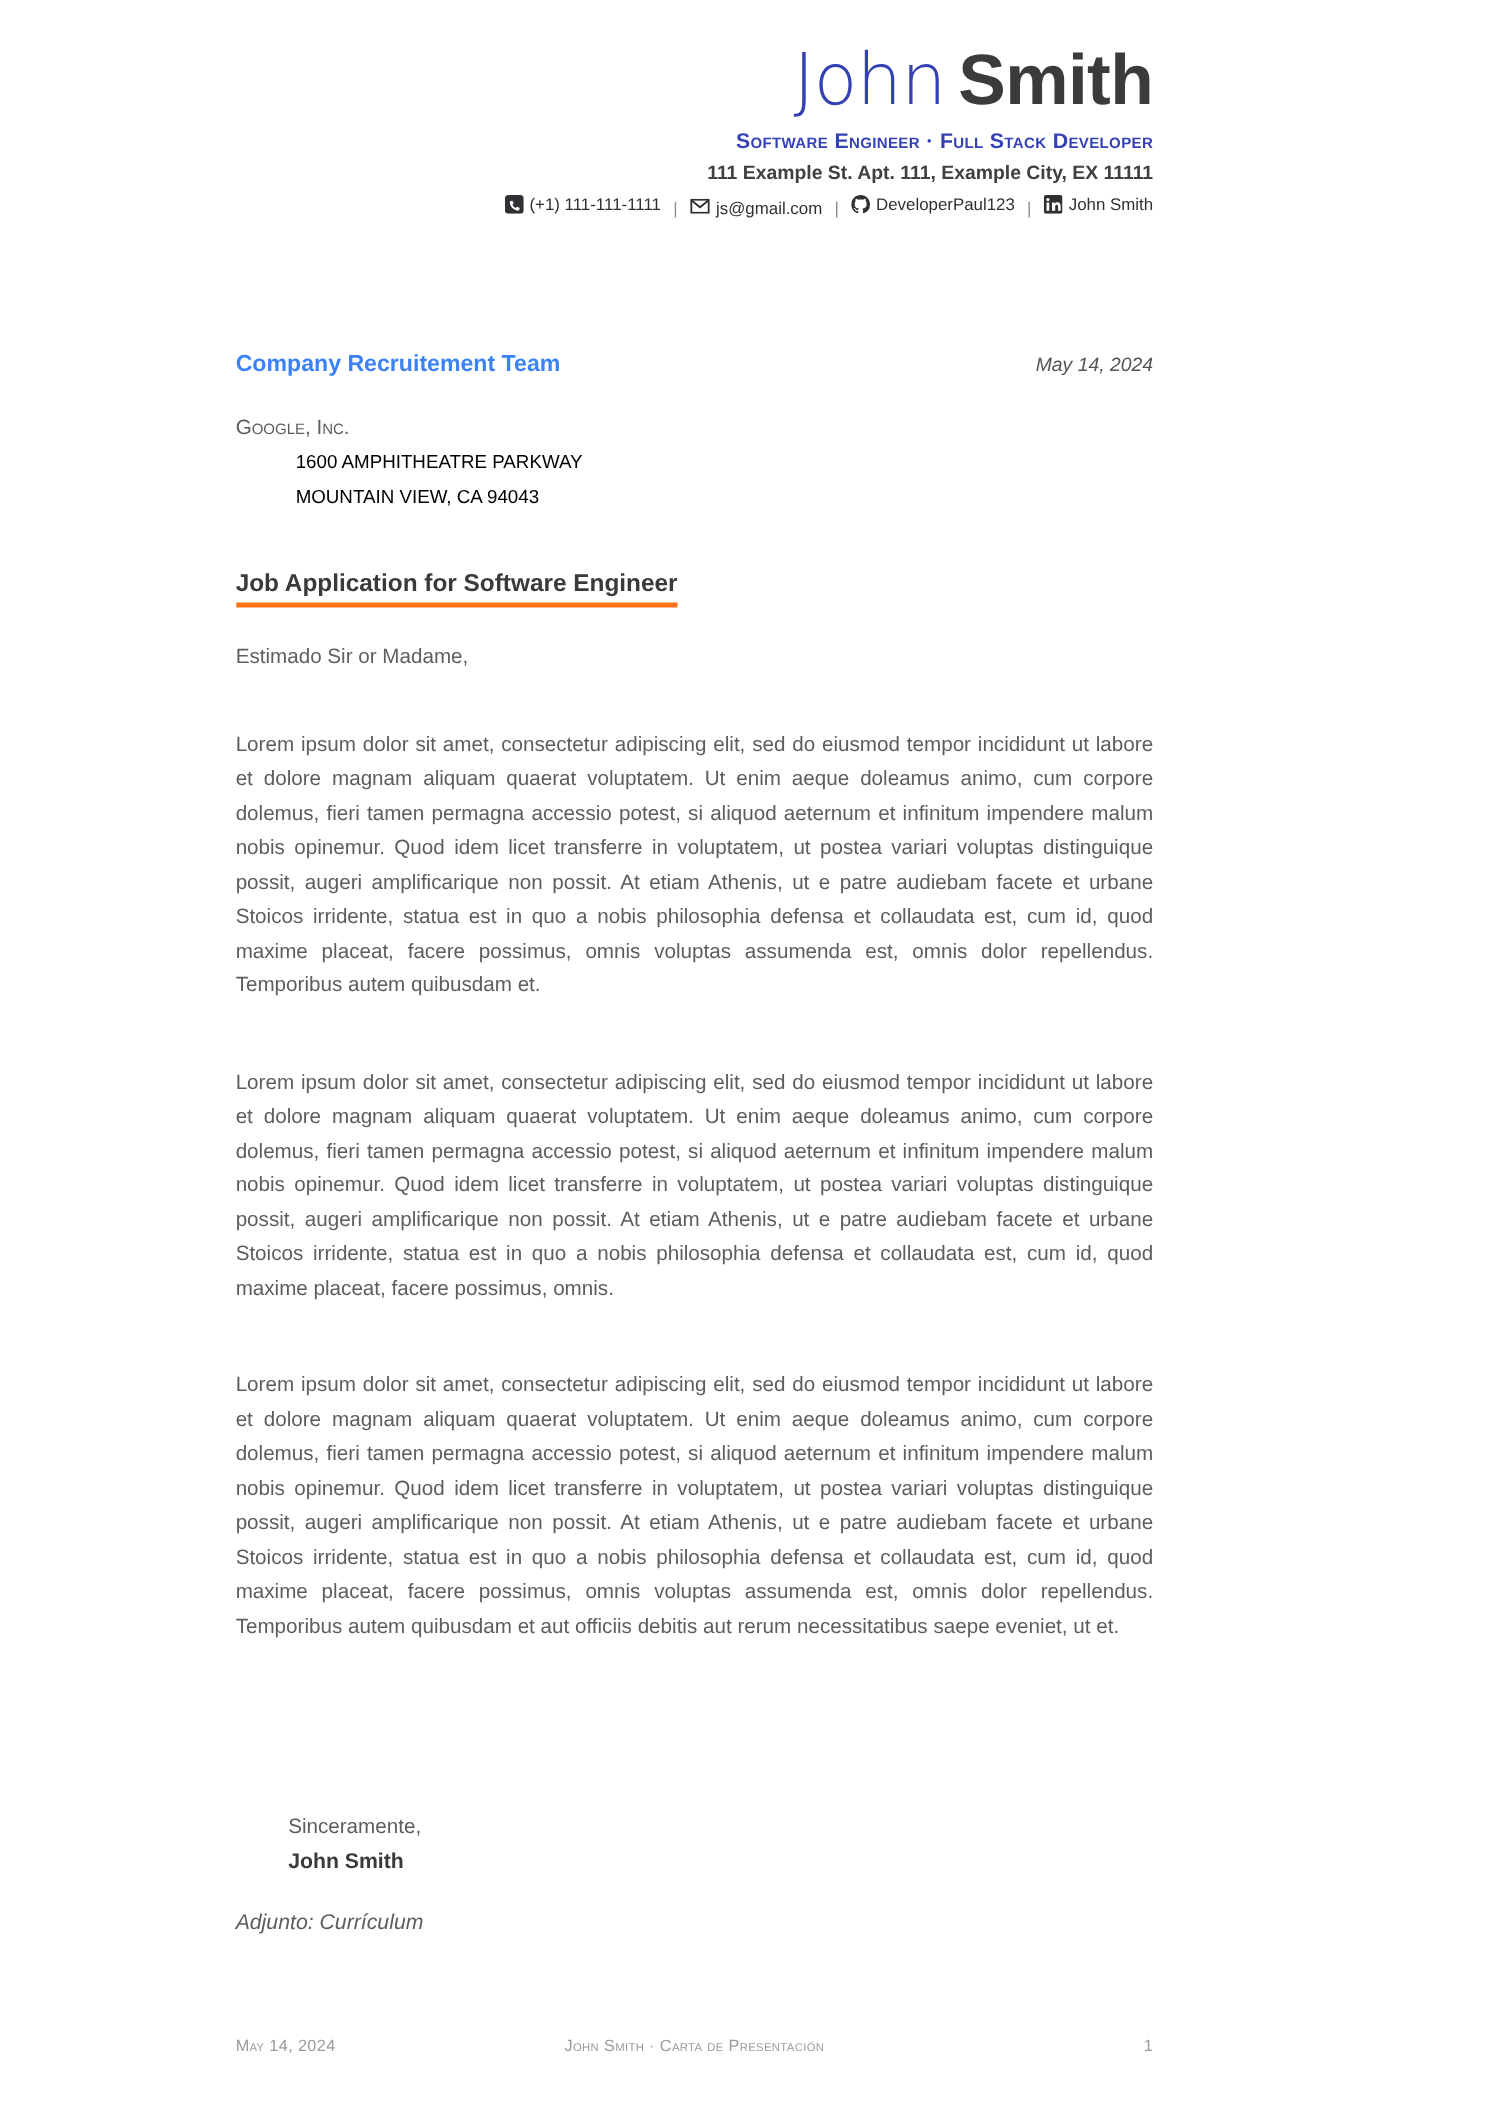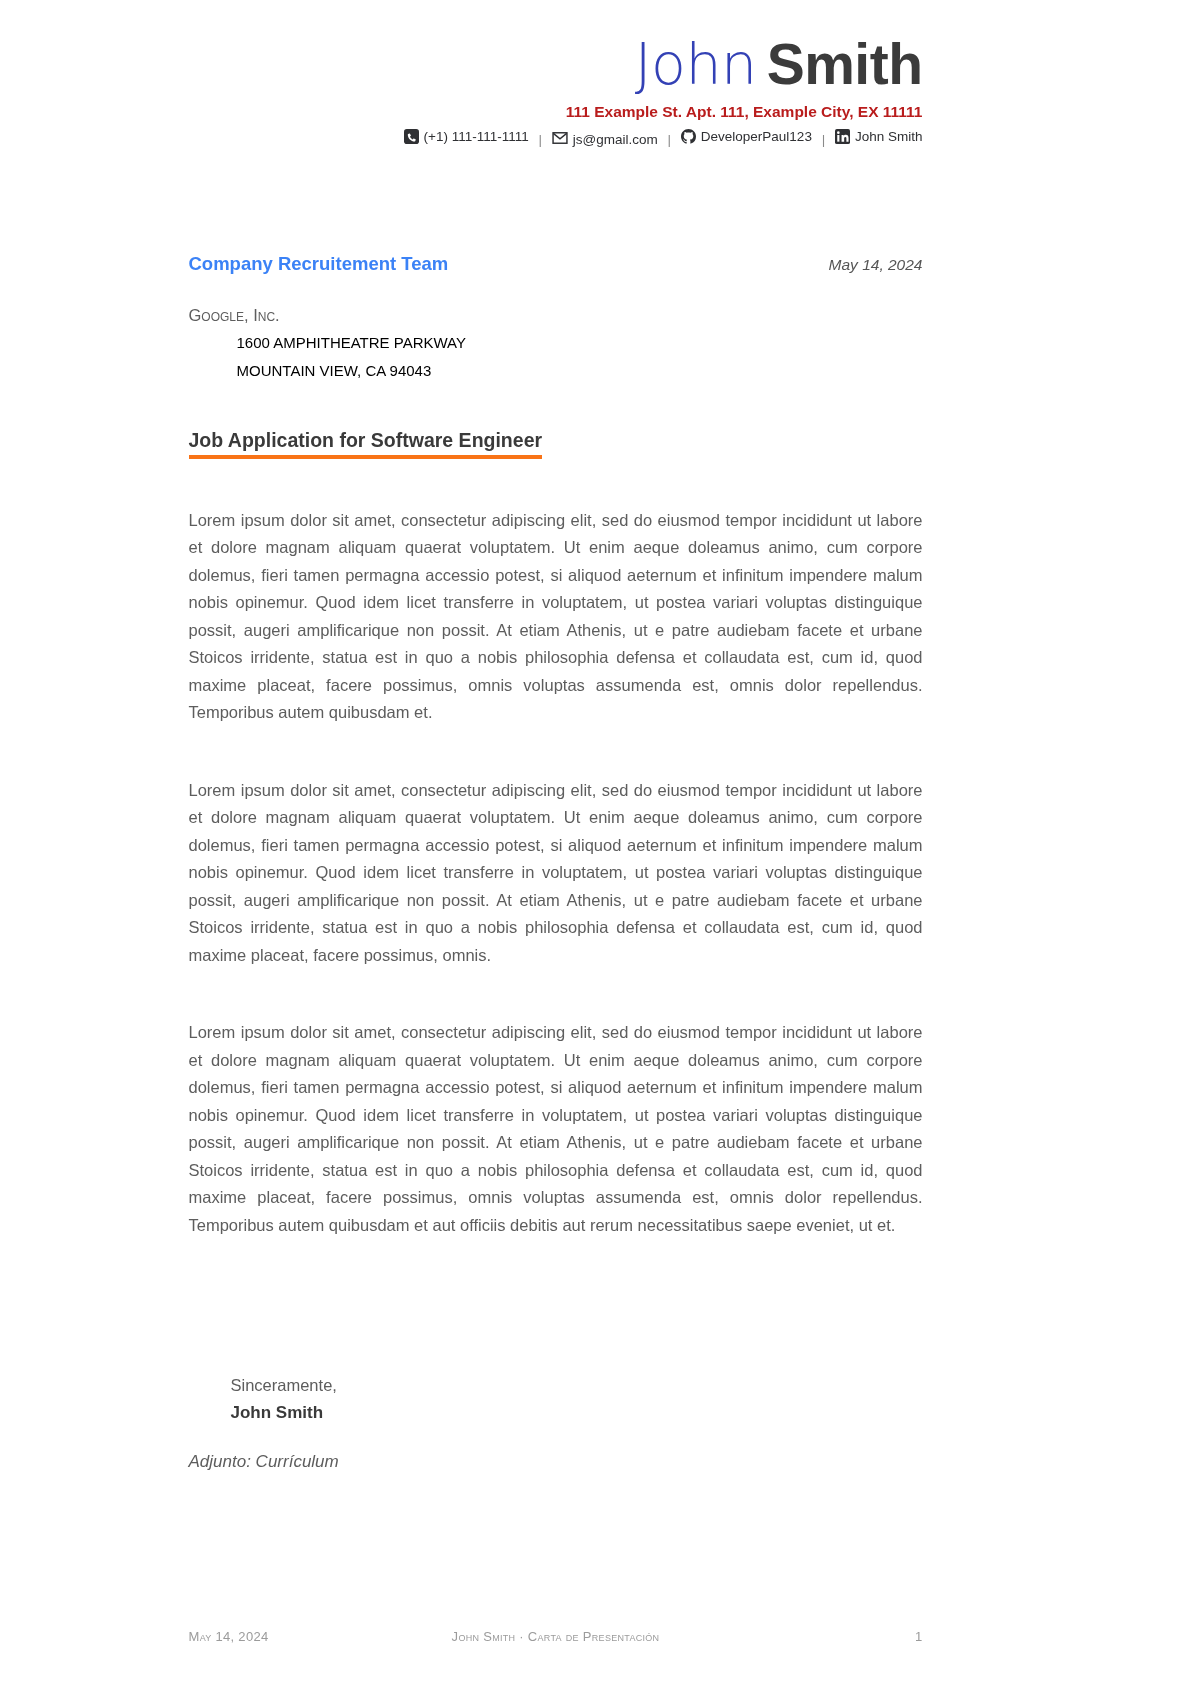--- a/index.html
+++ b/index.html
@@ -13,21 +13,21 @@
     padding:34px 161px 0 81px;
     overflow:hidden;
   }
 
   
   .header { text-align:right; }
   .name { font-size:57px; line-height:1.08; color:#3f3f3f; letter-spacing:-0.5px; }
   .first-name { font-family:"DejaVu Sans","Liberation Sans",sans-serif; font-weight:200; color:#3341b5; margin-right:10px; }
   .last-name { font-weight:700; color:#3b3b3b; }
   .position { margin-top:7px; font-size:17px; font-weight:600; font-variant:small-caps; letter-spacing:0.3px; color:#3341b5; }
-  .hdr-address { margin-top:7px; font-size:15.5px; font-weight:700; color:#b91c1c; }
+  .hdr-address { margin-top:7px; font-size:15.5px; font-weight:700; color:#404040; }
   .hdr-contact { margin-top:8px; font-size:13.5px; color:#2f3033; }
   .contact-item { display:inline-flex; align-items:flex-start; gap:5px; color:#2f3033; text-decoration:none; }
   .contact-sep { color:#8a8a8a; margin:0 6px; }
   .ic { display:inline-block; vertical-align:-2px; }
 
   
   .recipient-row { margin-top:106px; display:flex; justify-content:space-between; align-items:baseline; }
   .recipient-name { font-size:18.5px; font-weight:700; color:#3b82f6; }
   .letter-date { font-size:15.5px; font-style:italic; color:#555555; }
   .company { margin-top:26px; font-variant:small-caps; font-size:16.5px; color:#5d5d5d; line-height:28px; }
@@ -63,20 +63,21 @@
 </style>
 </head>
 <body>
 
 <div class="page">
 
   <div class="header">
     <div class="name">
       <span class="first-name">John</span><span class="last-name">Smith</span>
     </div>
+    <div class="position">Software Engineer · Full Stack Developer</div>
     <div class="hdr-address">111 Example St. Apt. 111, Example City, EX 11111</div>
     <div class="hdr-contact">
       <span class="contact-item">
         <span class="ic">
           <svg width="15" height="15" viewBox="0 0 16 16">
               <rect width="16" height="16" rx="3" fill="#2f3033"></rect>
               <path d="M12.4 10.9l-1.9-.85c-.25-.1-.52 0-.68.2l-.8.98a7.9 7.9 0 0 1-3.25-3.25l.98-.8c.2-.16.3-.44.2-.68L6.1 4.6a.58.58 0 0 0-.67-.34l-1.7.42a.58.58 0 0 0-.44.57c0 4.6 3.76 8.35 8.36 8.35.28 0 .5-.18.57-.44l.42-1.7a.58.58 0 0 0-.34-.67z" fill="#fff" transform="scale(0.9) translate(1.2,1.2)"></path>
             </svg>
         </span>
         <span>(+1) 111-111-1111</span>
@@ -120,20 +121,21 @@
     <div class="letter-date">May 14, 2024</div>
   </div>
   <div class="company">Google, Inc.</div>
   <div class="addr-line">1600 AMPHITHEATRE PARKWAY</div>
   <div class="addr-line">MOUNTAIN VIEW, CA 94043</div>
 
   <div class="subject">
     <span>Job Application for Software Engineer</span>
   </div>
 
+  <div class="salutation">Estimado Sir or Madame,</div>
 
   <p class="body-paragraph">Lorem ipsum dolor sit amet, consectetur adipiscing elit, sed do eiusmod tempor incididunt ut labore et dolore magnam aliquam quaerat voluptatem. Ut enim aeque doleamus animo, cum corpore dolemus, fieri tamen permagna accessio potest, si aliquod aeternum et infinitum impendere malum nobis opinemur. Quod idem licet transferre in voluptatem, ut postea variari voluptas distinguique possit, augeri amplificarique non possit. At etiam Athenis, ut e patre audiebam facete et urbane Stoicos irridente, statua est in quo a nobis philosophia defensa et collaudata est, cum id, quod maxime placeat, facere possimus, omnis voluptas assumenda est, omnis dolor repellendus. Temporibus autem quibusdam et.</p>
   <p class="body-paragraph">Lorem ipsum dolor sit amet, consectetur adipiscing elit, sed do eiusmod tempor incididunt ut labore et dolore magnam aliquam quaerat voluptatem. Ut enim aeque doleamus animo, cum corpore dolemus, fieri tamen permagna accessio potest, si aliquod aeternum et infinitum impendere malum nobis opinemur. Quod idem licet transferre in voluptatem, ut postea variari voluptas distinguique possit, augeri amplificarique non possit. At etiam Athenis, ut e patre audiebam facete et urbane Stoicos irridente, statua est in quo a nobis philosophia defensa et collaudata est, cum id, quod maxime placeat, facere possimus, omnis.</p>
   <p class="body-paragraph">Lorem ipsum dolor sit amet, consectetur adipiscing elit, sed do eiusmod tempor incididunt ut labore et dolore magnam aliquam quaerat voluptatem. Ut enim aeque doleamus animo, cum corpore dolemus, fieri tamen permagna accessio potest, si aliquod aeternum et infinitum impendere malum nobis opinemur. Quod idem licet transferre in voluptatem, ut postea variari voluptas distinguique possit, augeri amplificarique non possit. At etiam Athenis, ut e patre audiebam facete et urbane Stoicos irridente, statua est in quo a nobis philosophia defensa et collaudata est, cum id, quod maxime placeat, facere possimus, omnis voluptas assumenda est, omnis dolor repellendus. Temporibus autem quibusdam et aut officiis debitis aut rerum necessitatibus saepe eveniet, ut et.</p>
 
   <div class="closing-block">
     <div>Sinceramente,</div>
     <div class="signature-name">John Smith</div>
   </div>
   <div class="enclosure">Adjunto: Currículum</div>

